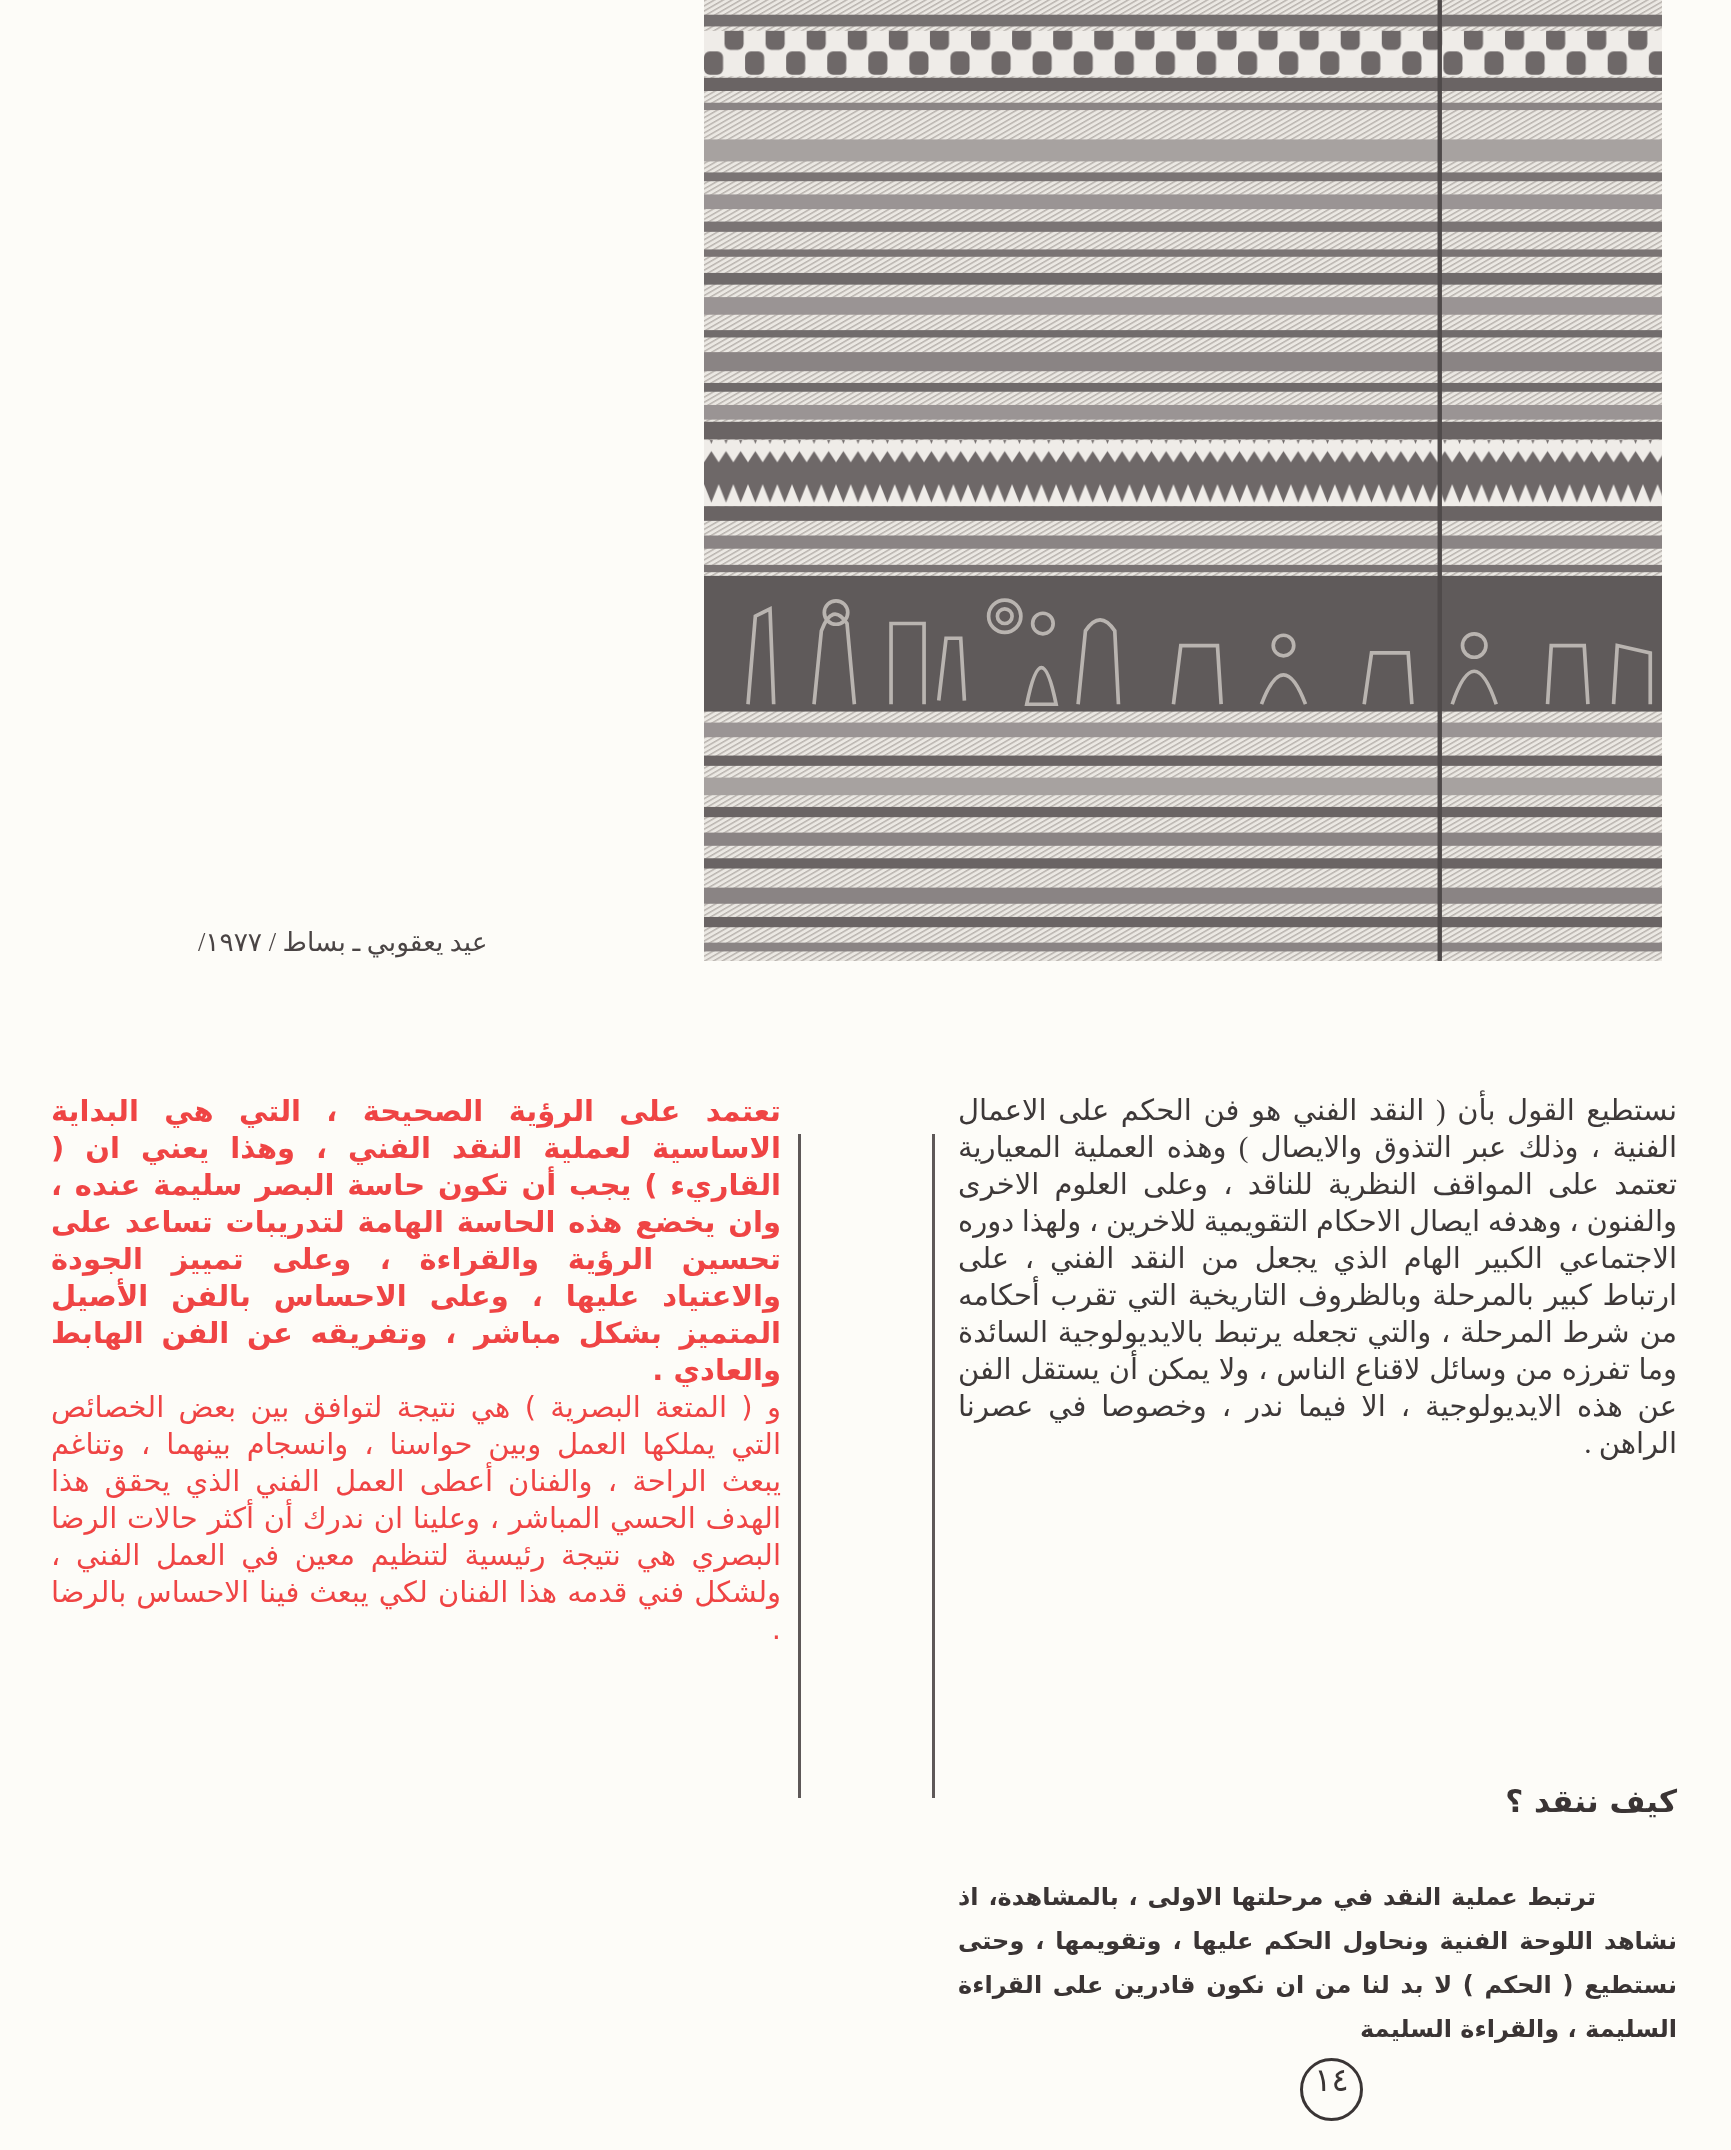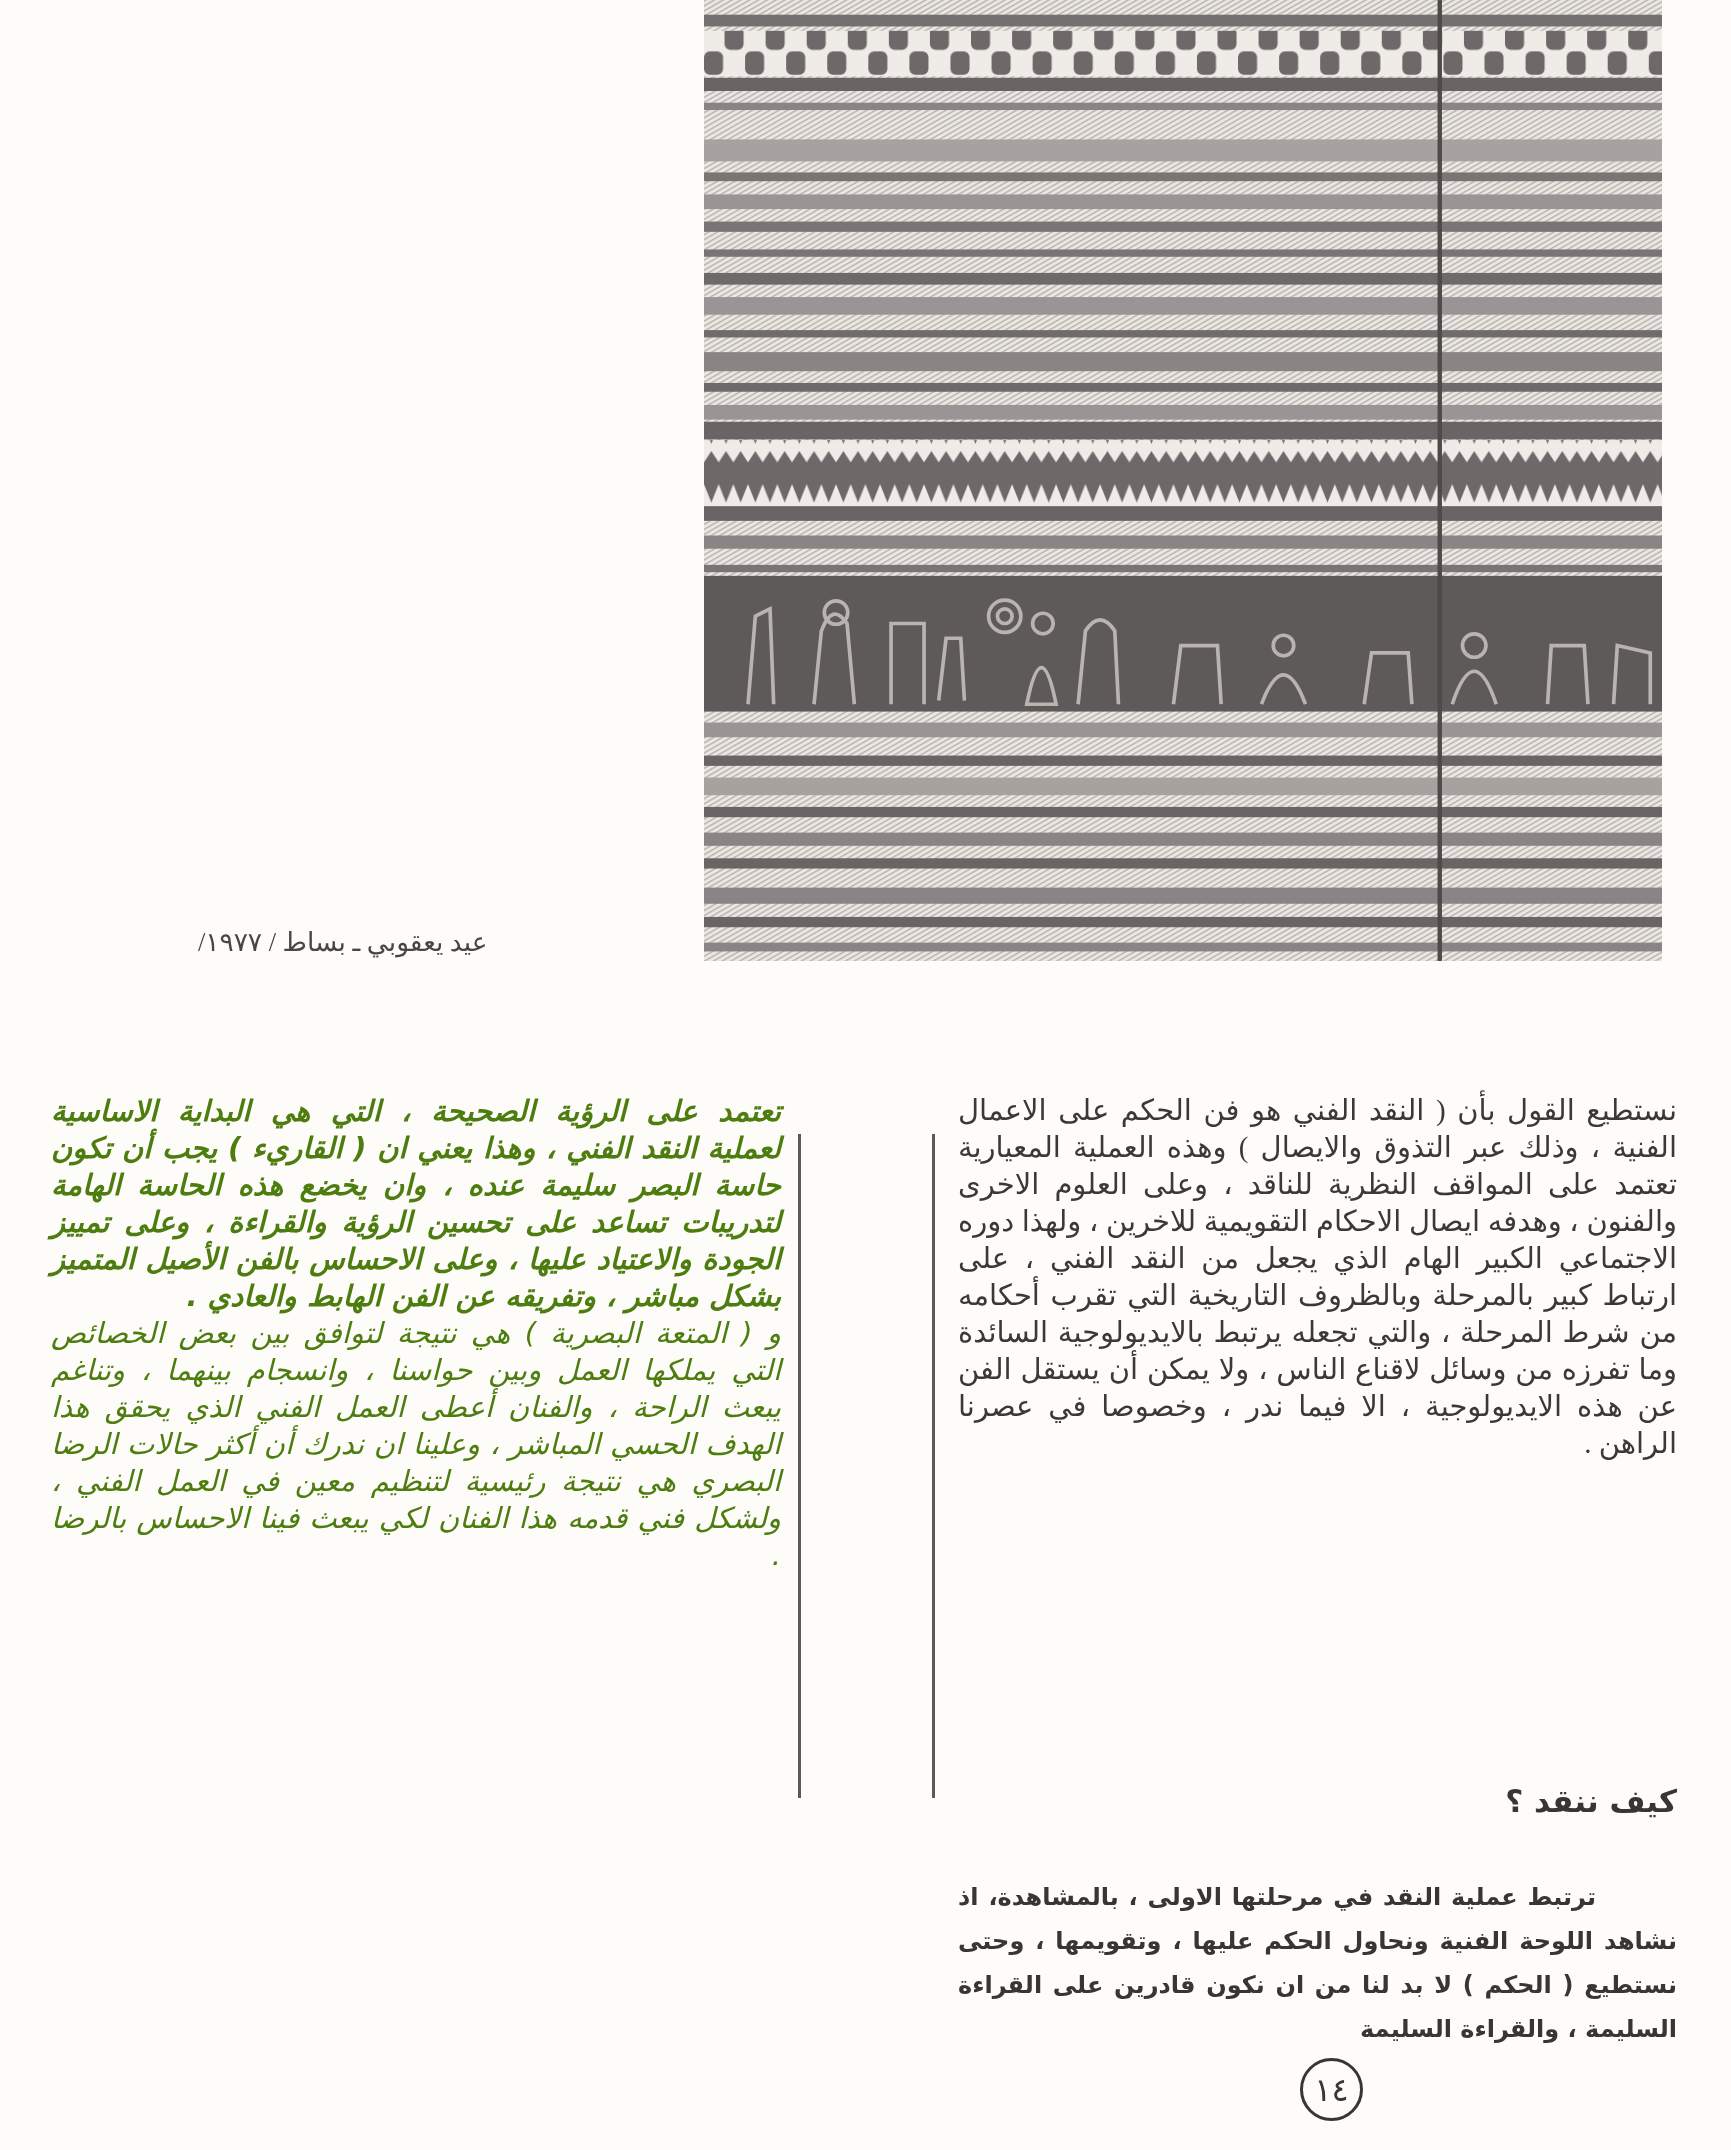--- a/index.html
+++ b/index.html
@@ -61,22 +61,21 @@
       line-height: 37px;
       color: #3d3838;
     }
     .col-left {
       left: 51px;
       top: 1093px;
       width: 730px;
       font-family: "DejaVu Sans", sans-serif;
       font-size: 29px;
       line-height: 37px;
-      color: #4d7c0f;
-      font-style: italic;
+      color: #ef4444;
     }
     .bold { font-weight: bold; }
     .indent { text-indent: 81px; }
     .heading {
       position: absolute;
       left: 958px;
       top: 1783px;
       width: 719px;
       text-align: right;
       direction: rtl;
@@ -96,21 +95,20 @@
     }
     .page-number {
       position: absolute;
       left: 1300px;
       top: 2058px;
       width: 63px;
       height: 63px;
       border: 3.7px solid #3a3535;
       border-radius: 50%;
       display: flex;
-      align-items: center;
       justify-content: center;
       font-size: 32px;
       color: #3a3535;
       box-sizing: border-box;
     }
   </style>
 </head>
 <body>
 
 <div class="photo">

